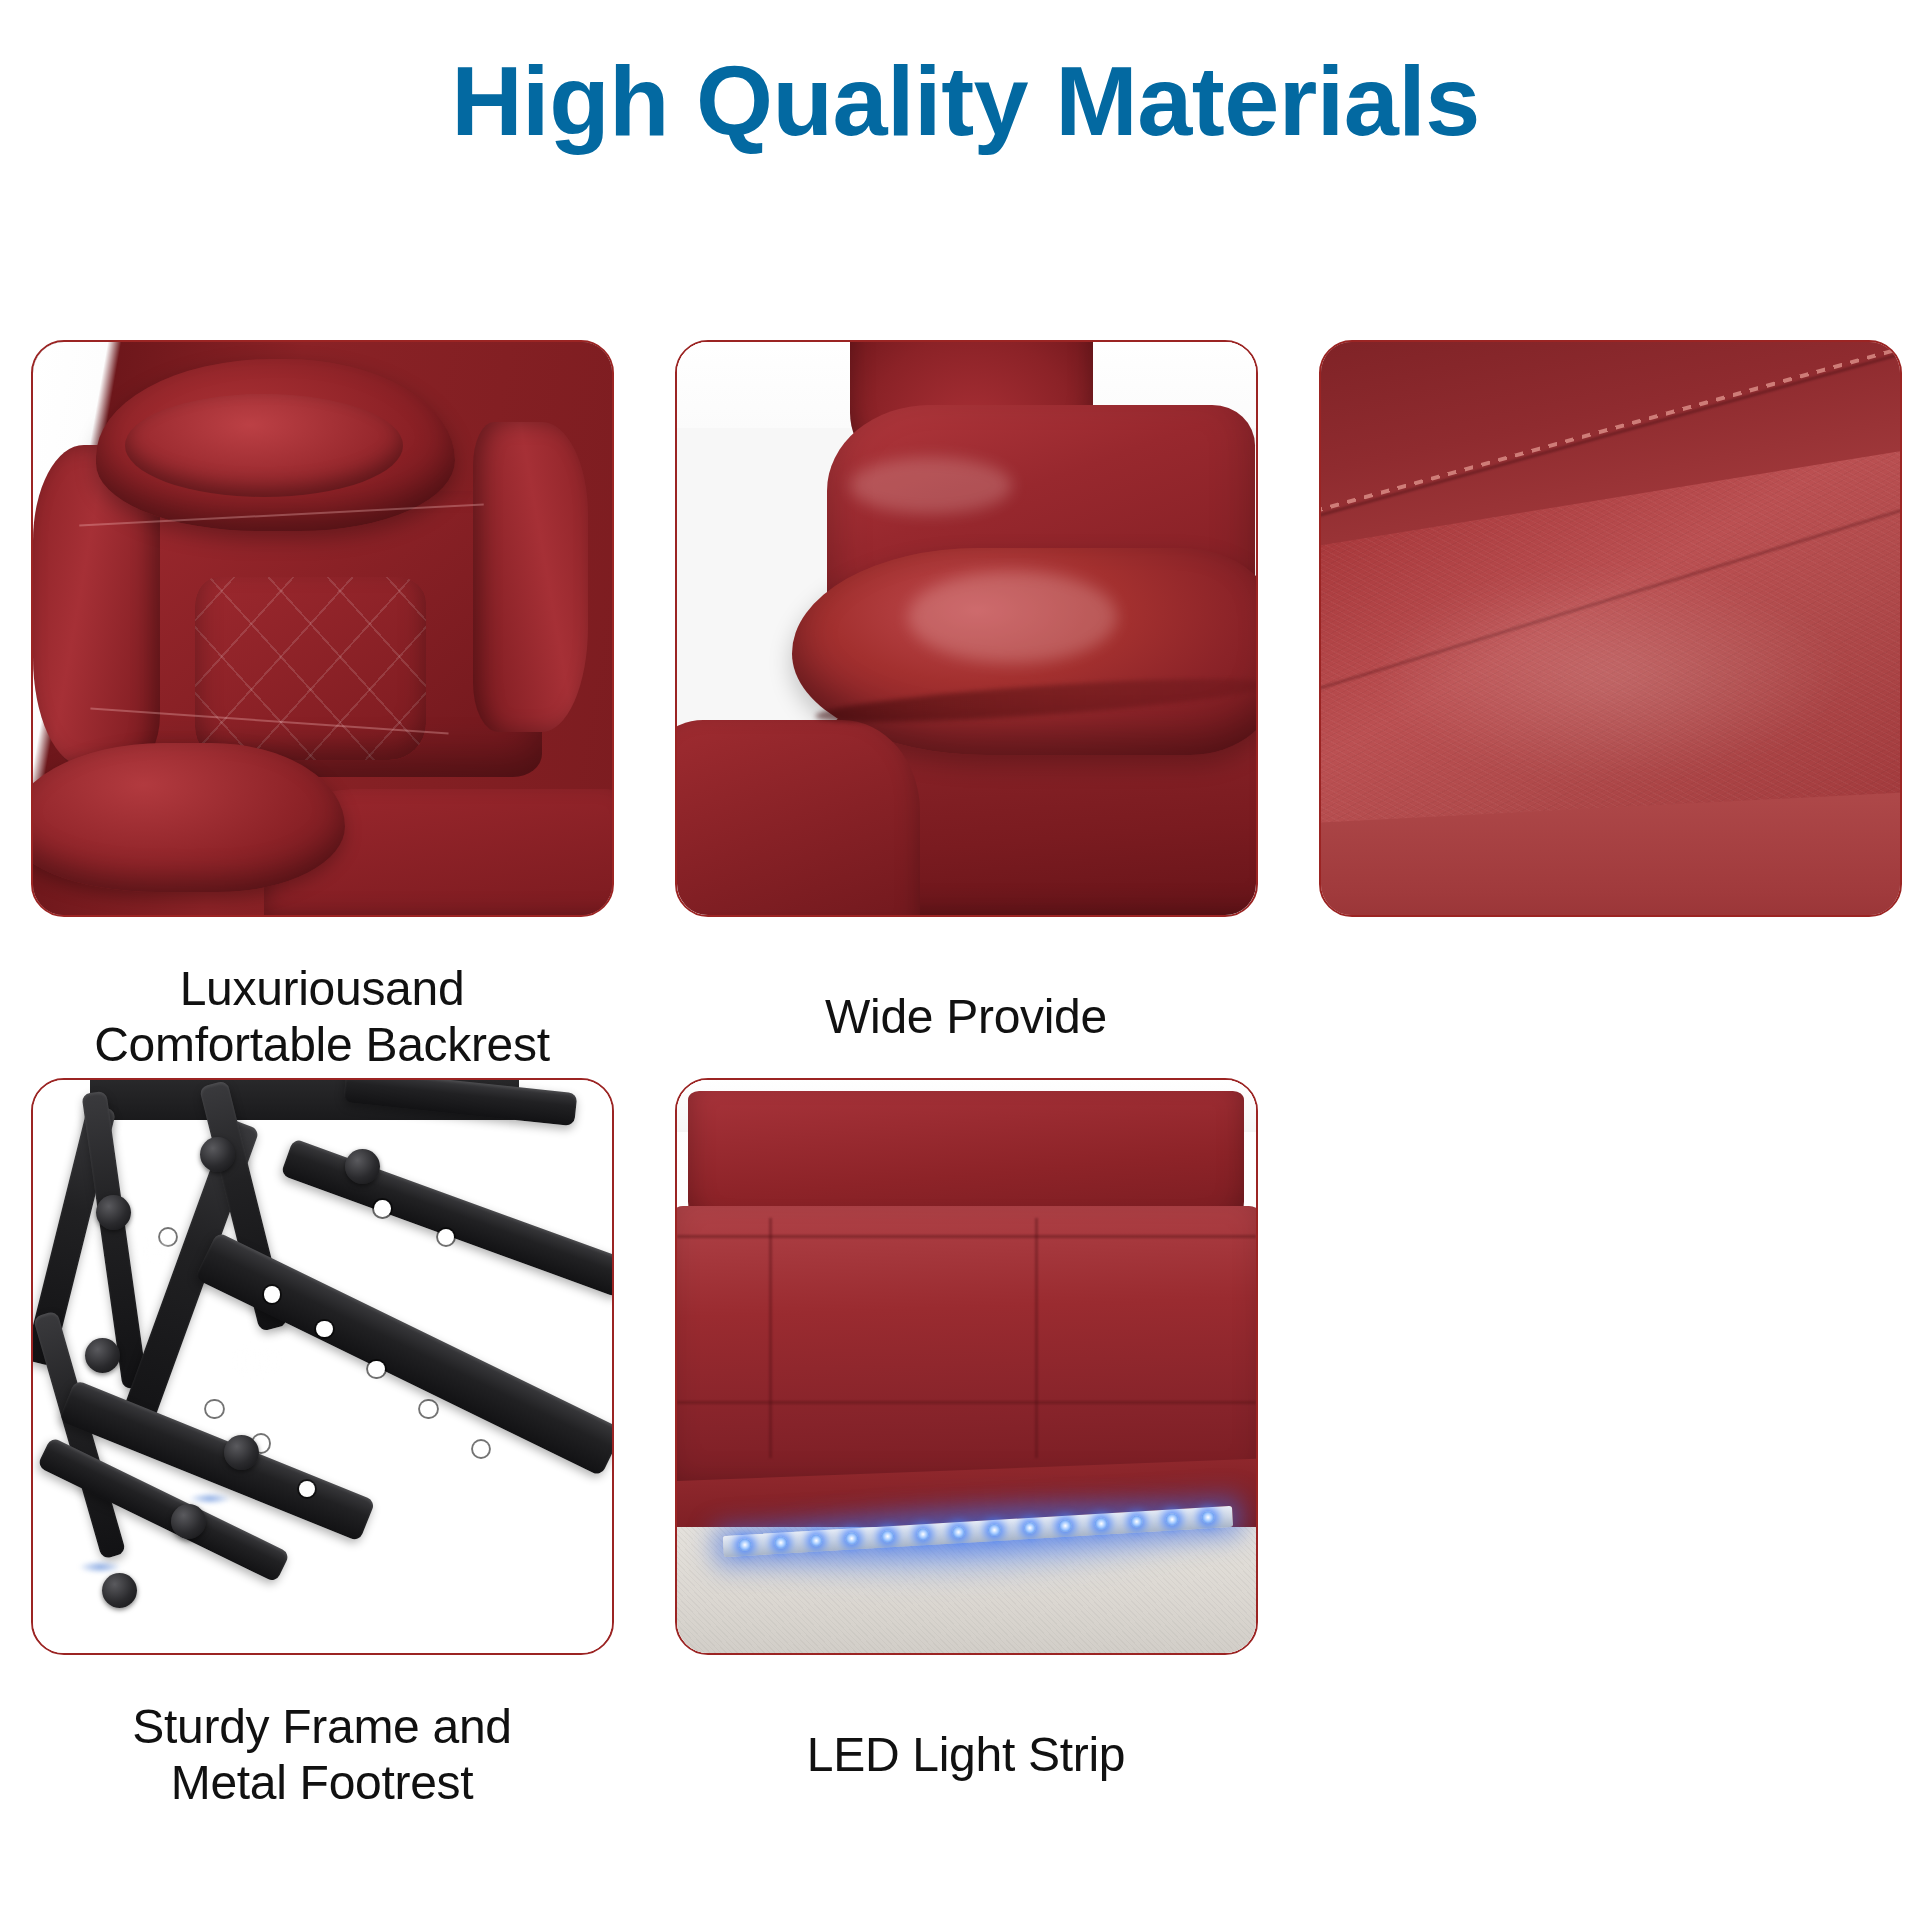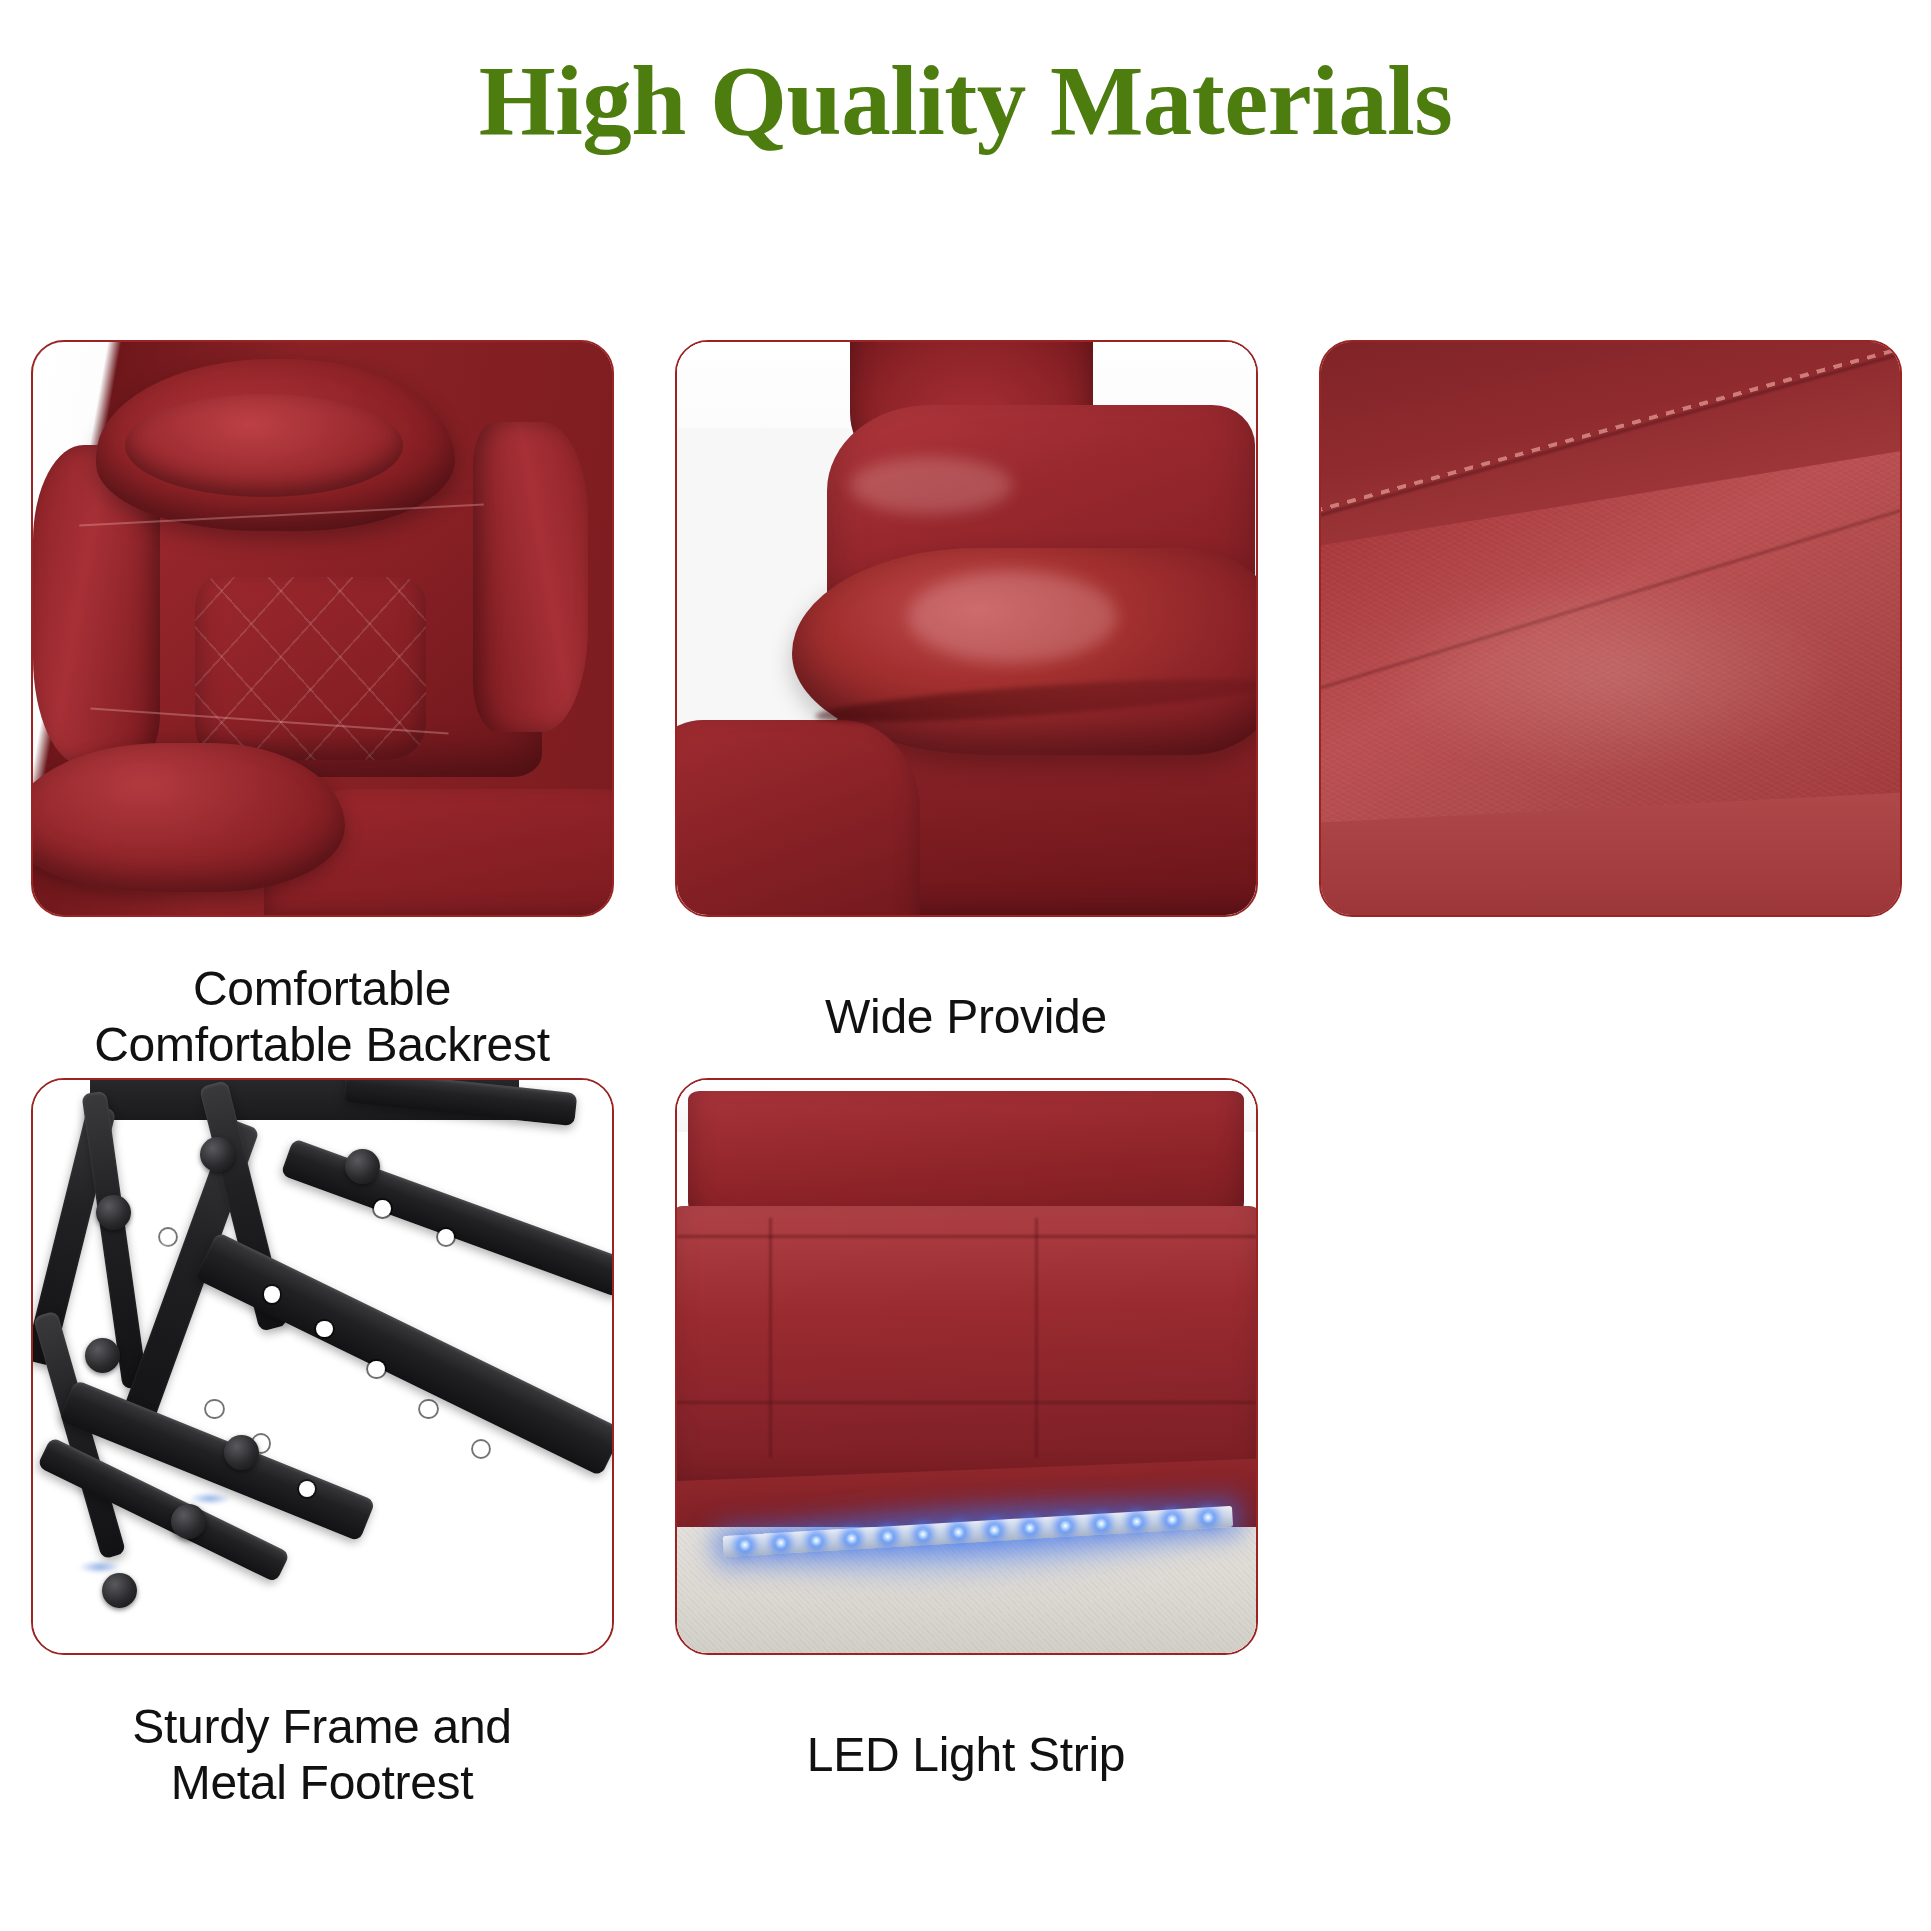--- a/index.html
+++ b/index.html
@@ -12,23 +12,23 @@
   }
   .page{width:1931px;height:1931px;position:relative;box-sizing:border-box;}
 
   
   .title-block{
     width:1931px;
     padding-top:44px;
     text-align:center;
   }
   .title-line{
-    font-family:Liberation Serif, serif;
+    font-family:Liberation Sans, sans-serif;
     font-weight:bold;
-    color:#4d7c0f;
+    color:#0369a1;
     font-size:99px;
     line-height:113px;
     letter-spacing:-0.5px;
     white-space:nowrap;
   }
 
   
   .grid{
     position:absolute;
     left:0;top:340px;
@@ -371,21 +371,21 @@
           <div class="headrest"></div>
           <div class="headrest2"></div>
           <div class="quilt"></div>
           <div class="seat"></div>
           <div class="armroll"></div>
           <div class="stitch" style="left:8%;top:30%;width:70%;transform:rotate(-3deg);"></div>
           <div class="stitch" style="left:10%;top:66%;width:62%;transform:rotate(4deg);"></div>
         </div>
       </div>
       <div class="caption">
-        <span>Comfortable</span>
+        <span>Luxuriousand</span>
         <span>Comfortable Backrest</span>
       </div>
     </div>
 
     <div class="cell">
       <div class="card">
         <div class="photo p2">
           <div class="wall"></div>
           <div class="backcush"></div>
           <div class="armtop"></div>

